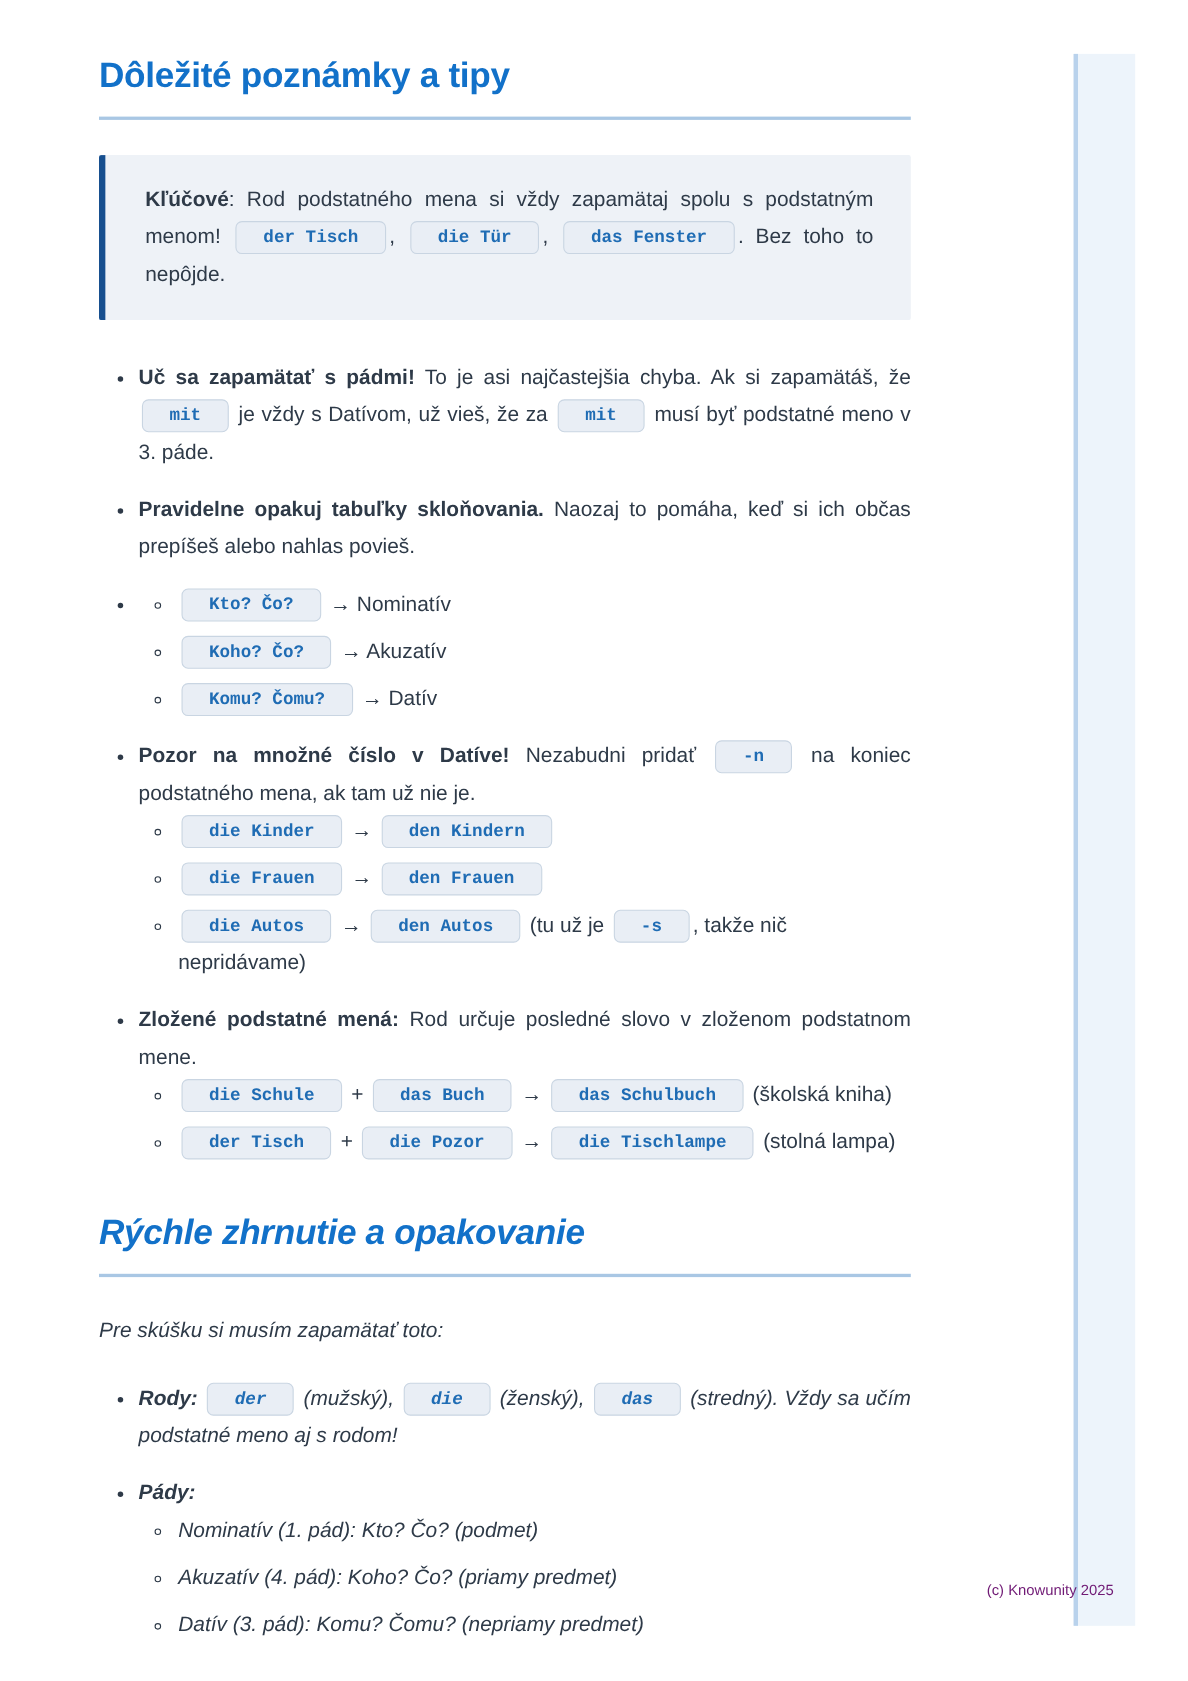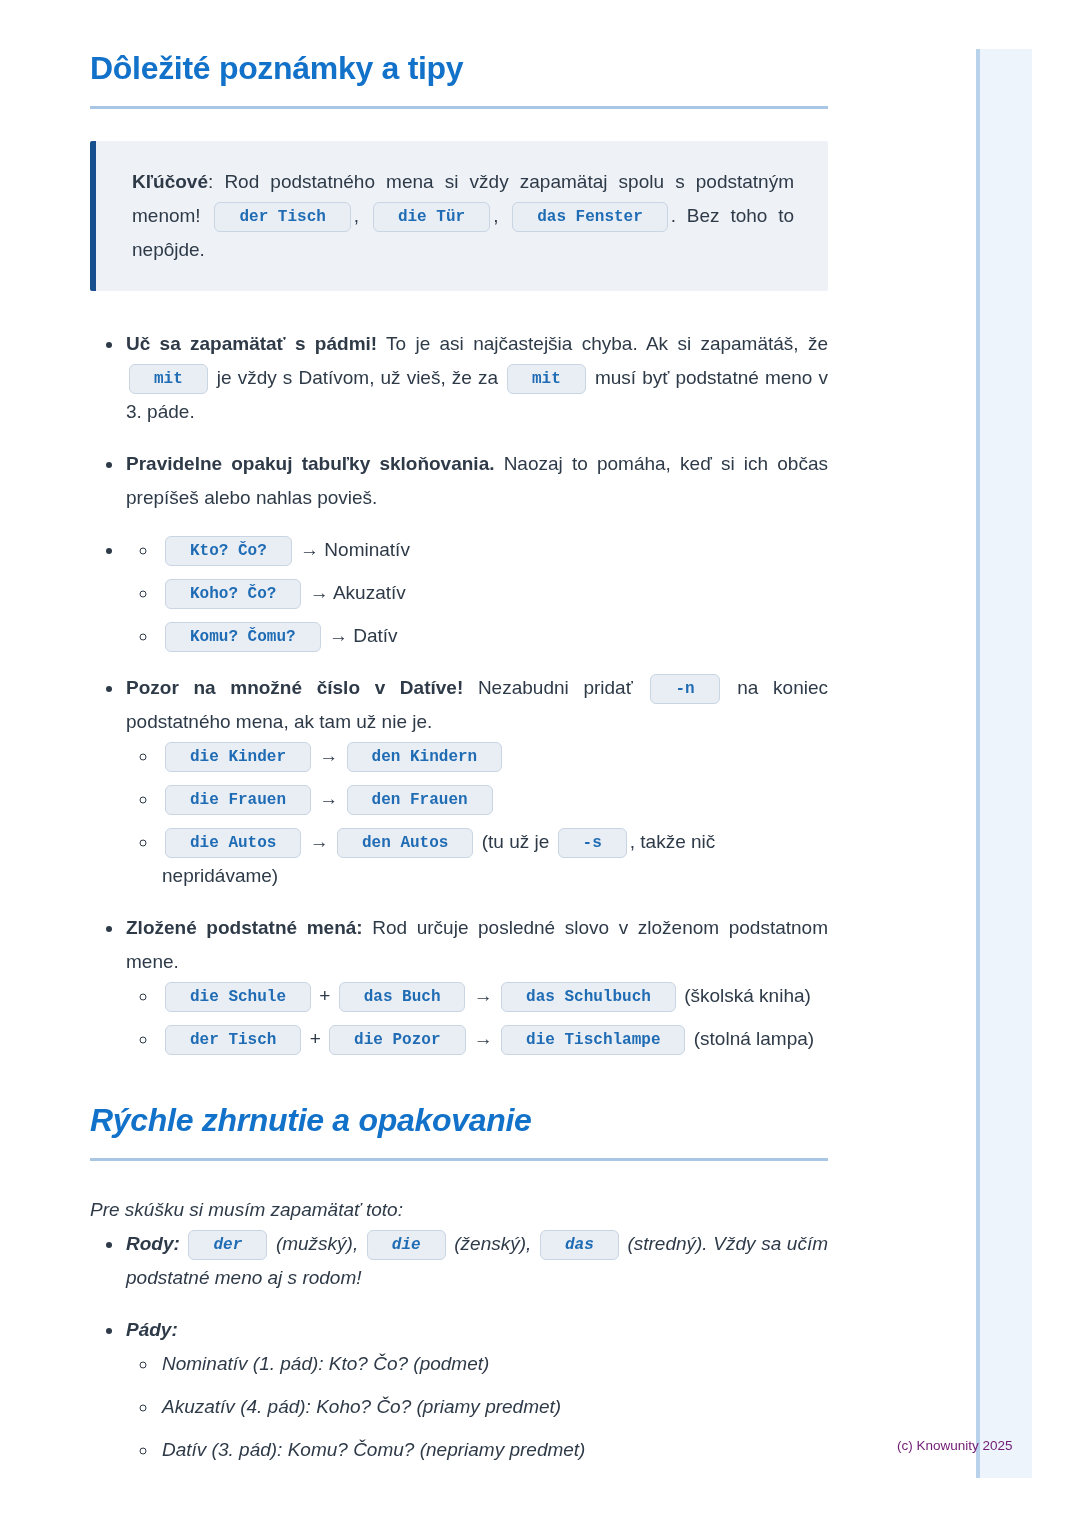--- a/index.html
+++ b/index.html
@@ -71,21 +71,21 @@
     border: 1px solid #c9d5e2;
     border-radius: 6px;
     padding: 3px 24px;
     margin: 0 3px;
     white-space: nowrap;
     display: inline-block;
     line-height: 22px;
     vertical-align: 1px;
   }
   .section-2 { margin-top: 44px; font-style: italic; }
-  .intro-para { }
+  .intro-para { margin-bottom: 28px; }
   .page-edge-bar {
     position: absolute;
     left: 976px; top: 49px;
     width: 56px; height: 1429px;
     background: #edf4fb;
     border-left: 4px solid #b9d2ec;
   }
   .copyright {
     position: absolute;
     left: 897px; top: 1438px;

